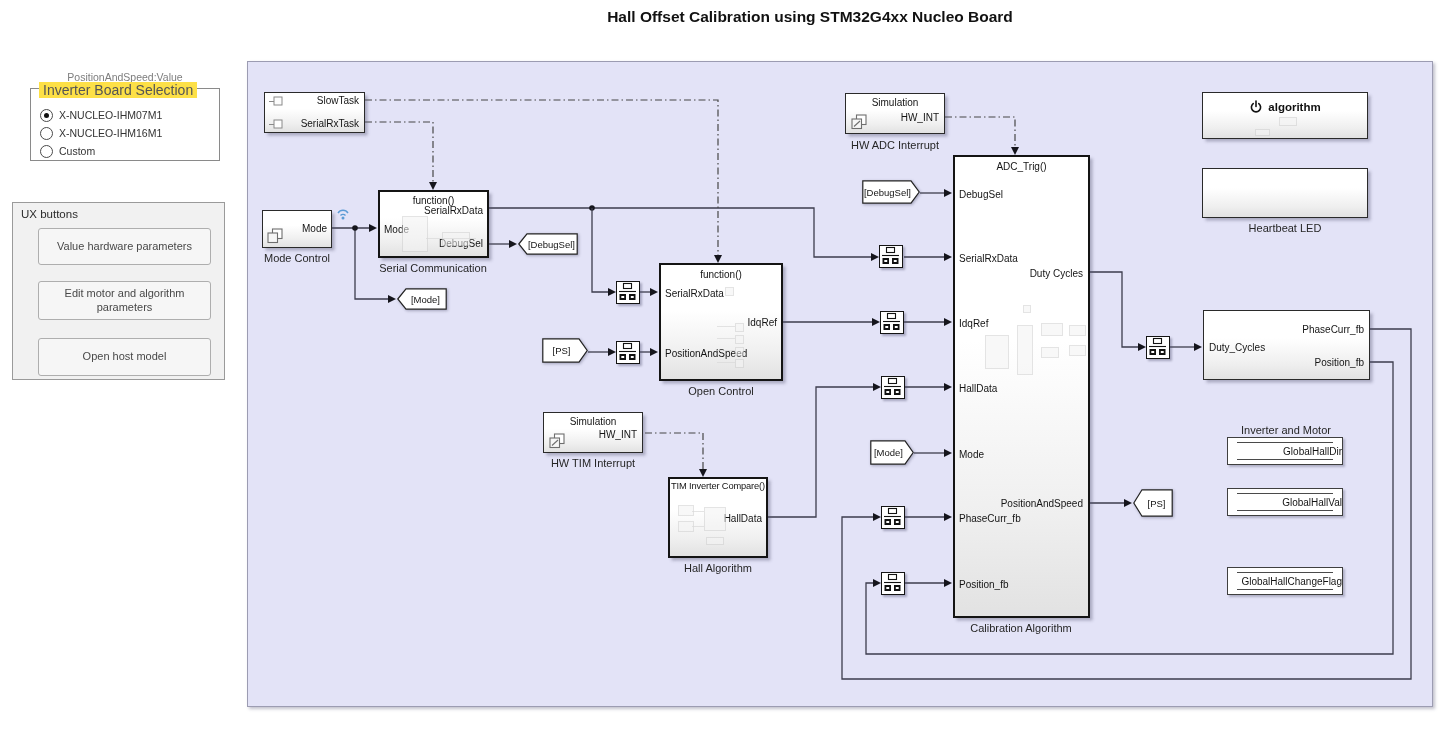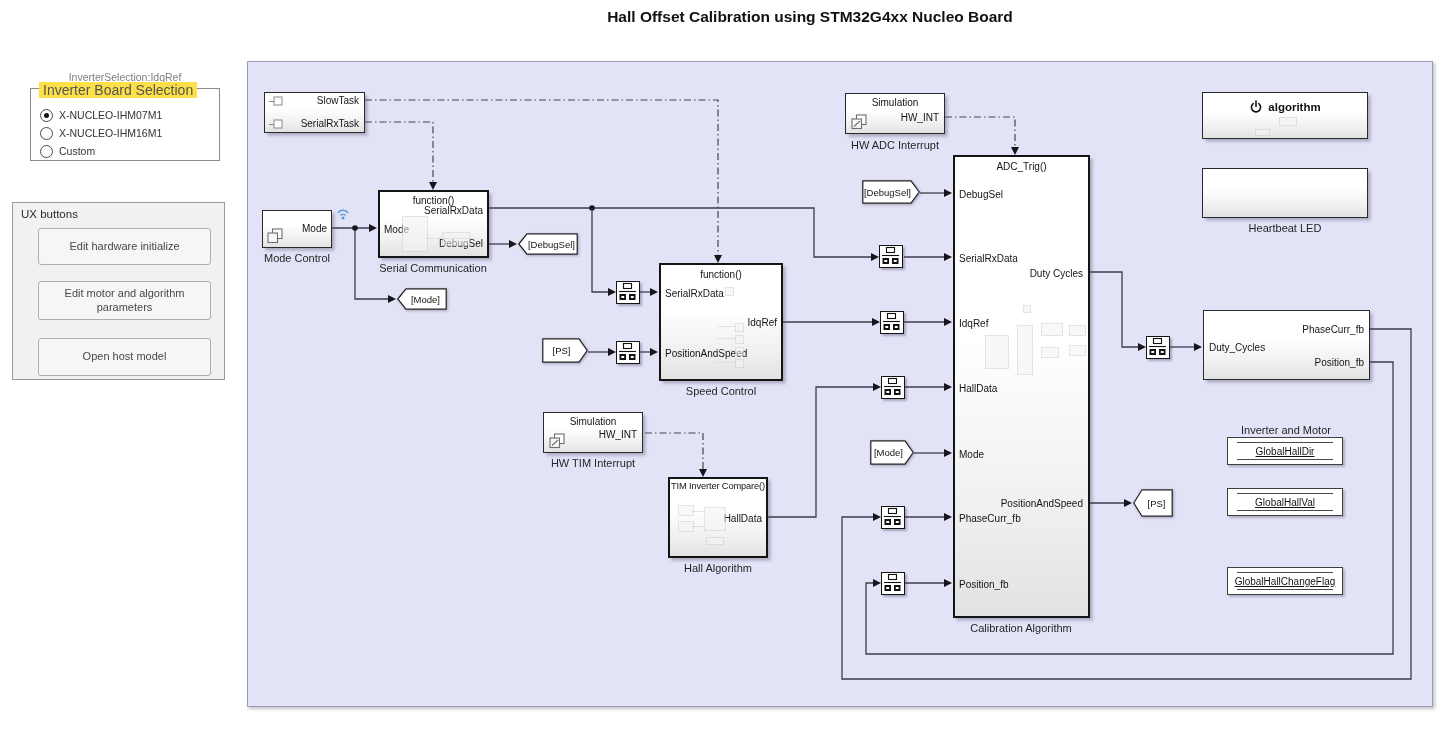--- a/index.html
+++ b/index.html
@@ -39,40 +39,40 @@
   .plabel.r{text-align:right;}
   .tlabel{position:absolute;left:0;right:0;text-align:center;font-size:10px;line-height:1;color:#141414;white-space:nowrap;}
   .caption{position:absolute;font-size:11px;color:#262626;text-align:center;white-space:nowrap;}
   .ghost{position:absolute;border:1px solid #cfcfcf;background:#f4f4f4;opacity:.55;}
   .gline{position:absolute;background:#d8d8d8;opacity:.7;height:1px;}
   
   .rt{position:absolute;width:24px;height:23px;background:#fff;border:1.4px solid #141414;
       box-shadow:2px 2px 2px rgba(80,80,110,.40);box-sizing:border-box;}
   
   .dstore{position:absolute;background:#fff;border:1.1px solid #3f3f3f;box-shadow:2px 2px 2px rgba(80,80,110,.35);
-          display:flex;align-items:center;justify-content:center;font-size:10px;color:#141414;box-sizing:border-box;text-decoration:underline;}
+          display:flex;align-items:center;justify-content:flex-end;font-size:10px;color:#141414;box-sizing:border-box;}
   .dstore .ln{position:absolute;left:9px;right:9px;height:1px;background:#4a4a4a;}
   
   .tag{position:absolute;}
   .tag svg{position:absolute;left:0;top:0;filter:drop-shadow(1.8px 1.8px 1.5px rgba(80,80,110,.45));}
   .tag .txt{position:absolute;left:0;right:0;top:0;bottom:0;display:flex;align-items:center;justify-content:center;
             font-size:9.5px;color:#141414;white-space:nowrap;}
   .tag.goto .txt{padding-left:7px;}
   .tag.from .txt{padding-right:7px;}
   .init-row{position:absolute;left:0;right:0;top:7px;display:flex;align-items:center;justify-content:center;gap:5px;}
   .init-row b{font-size:11.5px;color:#111;}
 </style>
 </head>
 <body>
 
 <div id="stage">
 
   <div class="abs" id="title">Hall Offset Calibration using STM32G4xx Nucleo Board</div>
 
-  <div class="abs" id="mask-heading">InverterSelection:IdqRef</div>
+  <div class="abs" id="mask-heading">PositionAndSpeed:Value</div>
 
   <div class="abs" id="group-box">
     <div class="abs" id="group-label">Inverter Board Selection</div>
     <div class="radio-row" style="top:18px;">
       <span class="radio-circle">
           <span class="radio-dot"></span>
         </span>
       <span class="radio-label">X-NUCLEO-IHM07M1</span>
     </div>
     <div class="radio-row" style="top:36px;">
@@ -80,21 +80,21 @@
       <span class="radio-label">X-NUCLEO-IHM16M1</span>
     </div>
     <div class="radio-row" style="top:54px;">
       <span class="radio-circle"></span>
       <span class="radio-label">Custom</span>
     </div>
   </div>
 
   <div class="abs" id="ux-panel">
     <div class="abs" id="ux-label">UX buttons</div>
-    <div class="ux-btn" style="top:25px;height:31px;">Edit hardware initialize</div>
+    <div class="ux-btn" style="top:25px;height:31px;">Value hardware parameters</div>
     <div class="ux-btn" style="top:135px;height:32px;">Open host model</div>
     <div class="ux-btn" style="top:78px;height:33px;">Edit motor and algorithm parameters</div>
   </div>
 
   <div class="abs" id="canvas"></div>
 
   <svg class="abs" id="wires" width="1453" height="730" viewBox="0 0 1453 730">
     <path class="wire" d="M332,228 H371"></path>
       <path class="arr" d="M377,228 l-8,-4 v8 z"></path>
     <path class="wire" d="M355,228 V299 H390"></path>
@@ -211,21 +211,21 @@
     <div class="ghost" style="left:64px;top:22px;width:7px;height:7px;"></div>
     <div class="ghost" style="left:74px;top:58px;width:7px;height:7px;"></div>
     <div class="ghost" style="left:74px;top:70px;width:7px;height:7px;"></div>
     <div class="ghost" style="left:74px;top:82px;width:7px;height:7px;"></div>
     <div class="ghost" style="left:74px;top:94px;width:7px;height:7px;"></div>
     <div class="gline" style="left:56px;top:61px;width:18px;"></div>
     <div class="gline" style="left:56px;top:73px;width:18px;"></div>
     <div class="gline" style="left:56px;top:85px;width:18px;"></div>
     <div class="gline" style="left:56px;top:97px;width:18px;"></div>
   </div>
-  <div class="caption" style="left:621px;top:385px;width:200px;">Speed Control</div>
+  <div class="caption" style="left:621px;top:385px;width:200px;">Open Control</div>
 
   <div class="tag from" style="left:542px;top:338px;width:46px;height:25px;">
     <svg width="46" height="25">
         <polygon points="0.8,0.8 37,0.8 45.2,12.5 37,24.2 0.8,24.2" fill="#fff" stroke="#222" stroke-width="1.2"></polygon>
       </svg>
     <span class="txt">[PS]</span>
   </div>
 
   <div class="blk" style="left:845px;top:93px;width:100px;height:41px;">
     <div class="tlabel" style="top:4px;">Simulation</div>

